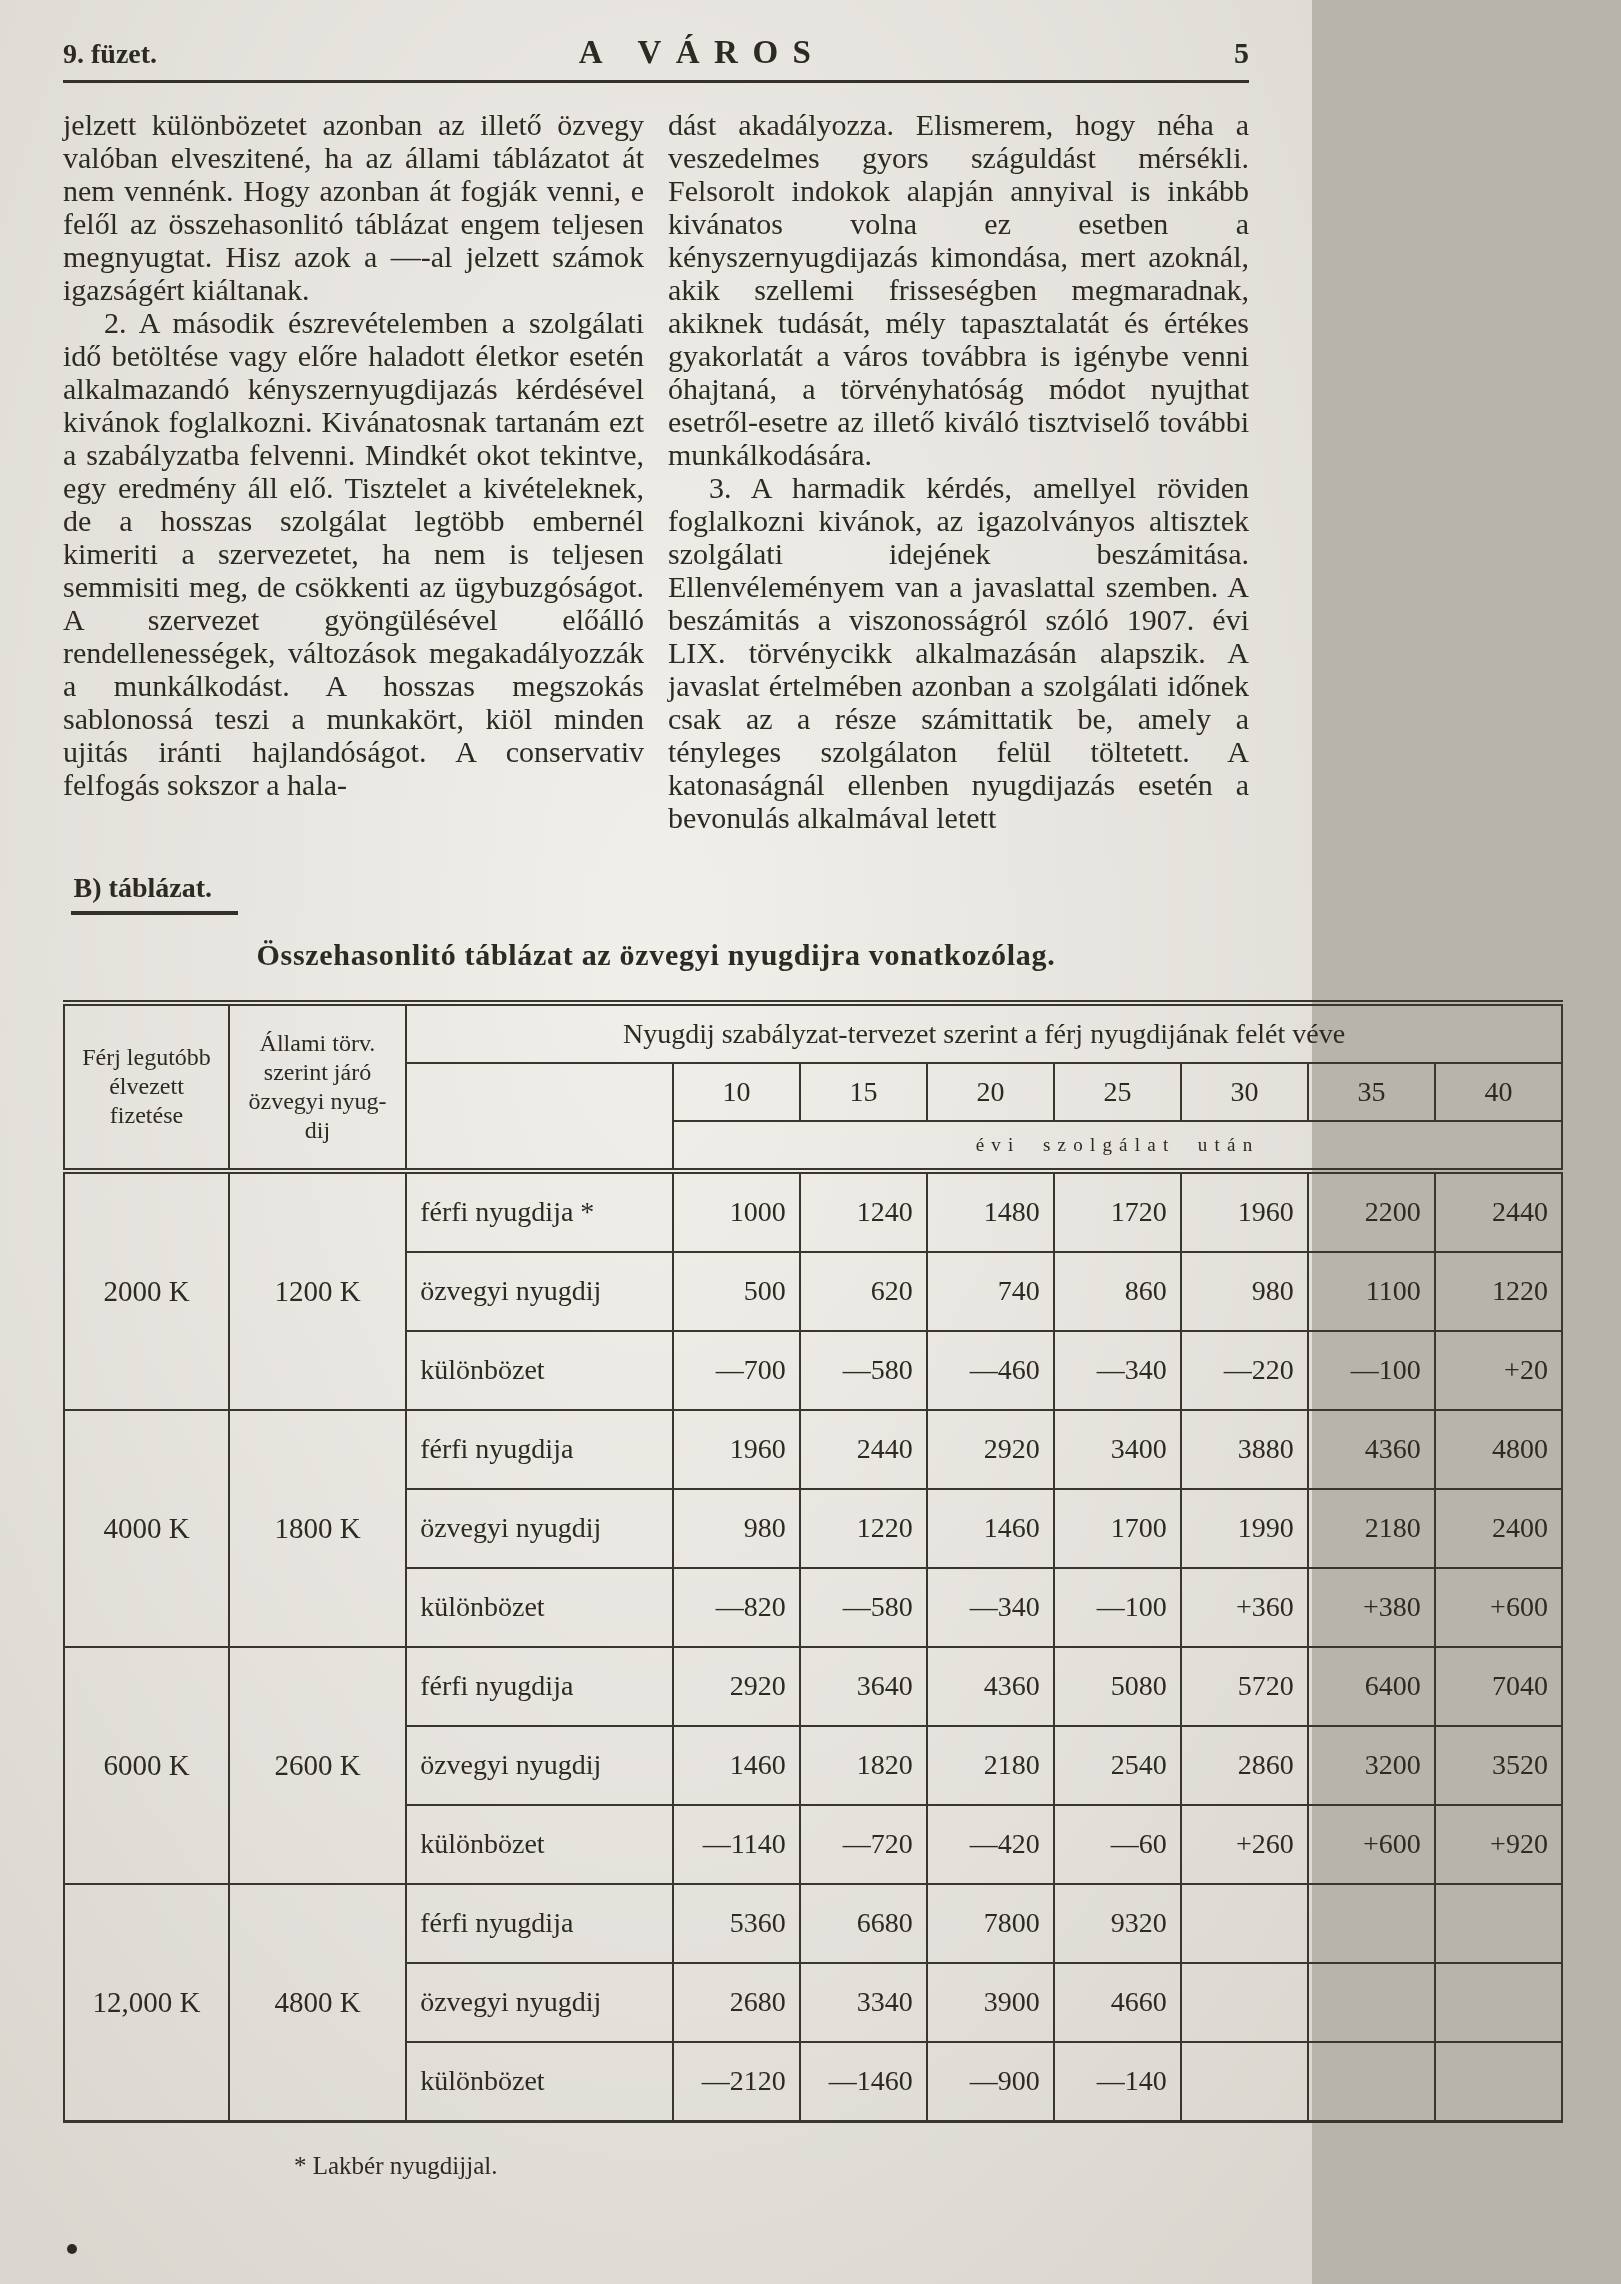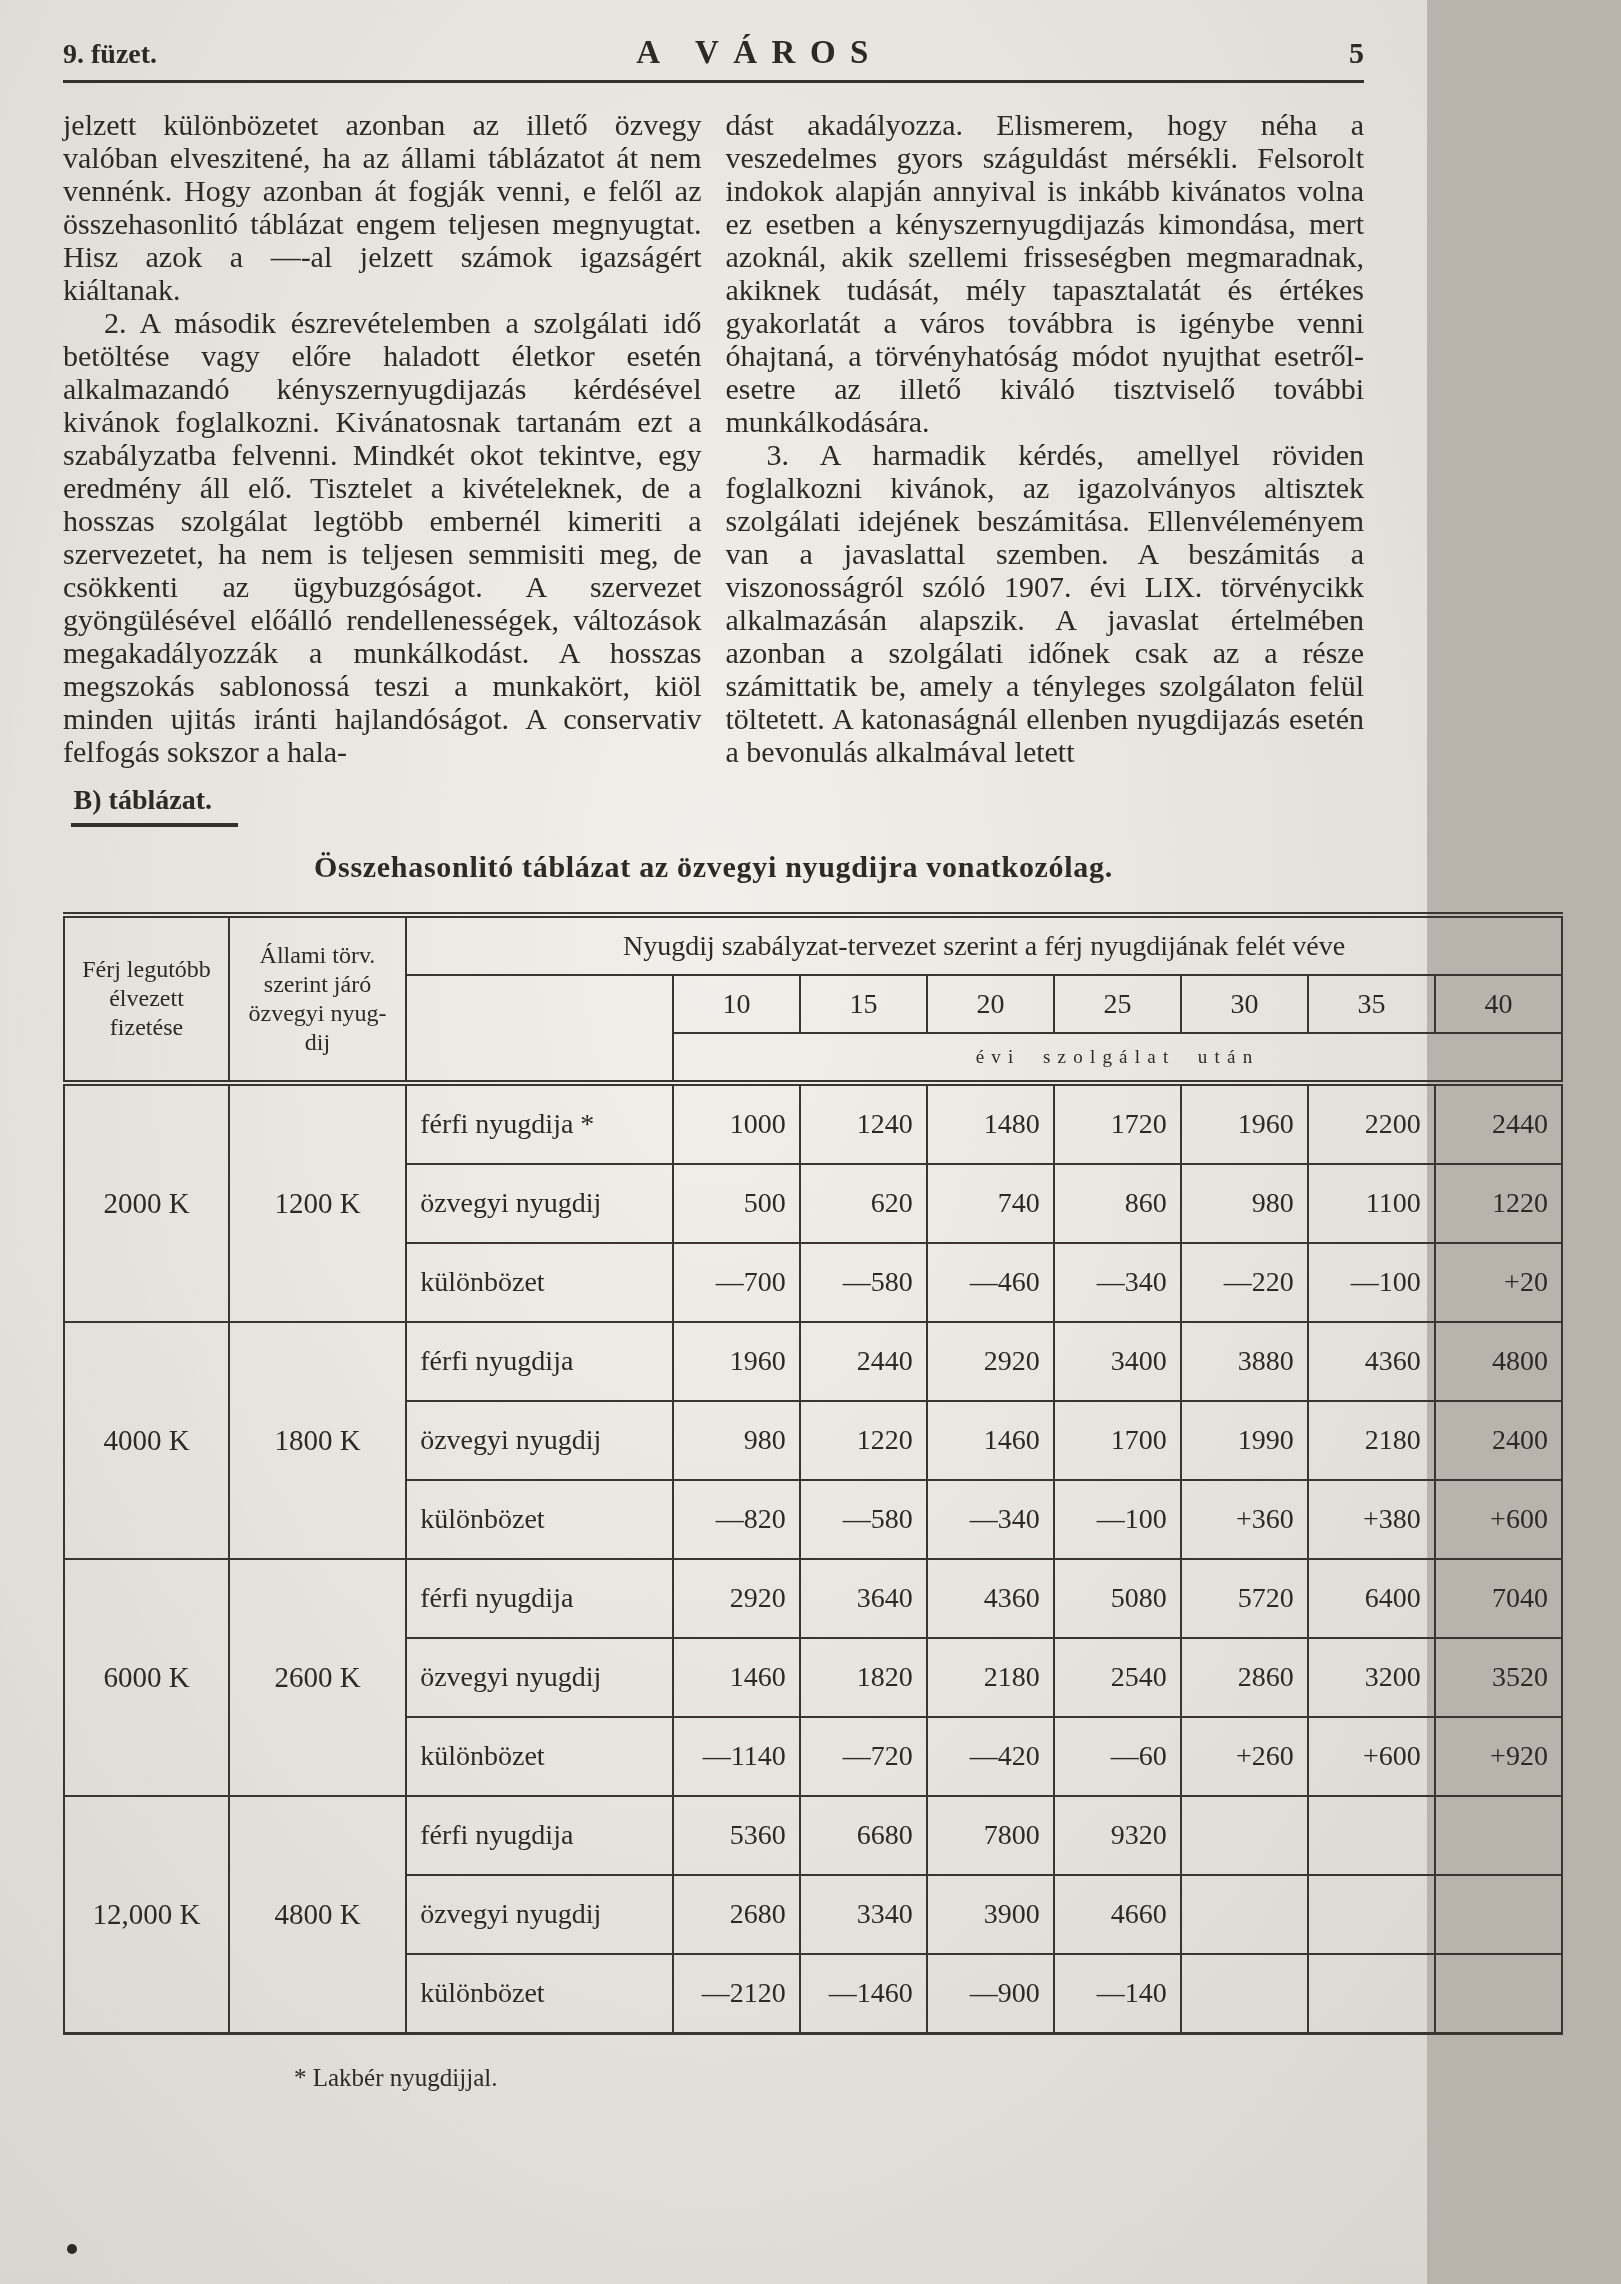--- a/index.html
+++ b/index.html
@@ -5,21 +5,21 @@
   html, body { margin: 0; padding: 0; }
   body {
     width: 1622px; height: 2284px;
     background: #b8b4ac;
     font-family: "Liberation Serif", "DejaVu Serif", serif;
     color: #2d2a24;
     overflow: hidden;
   }
   .page {
     position: relative;
-    width: 1427px; height: 2284px;
+    width: 1312px; height: 2284px;
     background:
       radial-gradient(ellipse at 50% 40%, rgba(255,255,255,0.35), rgba(0,0,0,0.05) 95%),
       linear-gradient(180deg, #e9e6df 0%, #eae7e0 55%, #e5e2da 100%);
     box-sizing: border-box;
     padding: 34px 63px 0 63px;
   }
   
   .masthead {
     display: flex; align-items: baseline; justify-content: space-between;
     border-bottom: 3.3px solid #35312a;
@@ -39,21 +39,21 @@
   .col { flex: 1 1 0; }
   .col p {
     margin: 0;
     font-size: 30px; line-height: 33px;
     text-align: justify;
   }
   .col p.indent { text-indent: 41px; }
   
   .tbl-label {
     display: inline-block;
-    margin: 16px 0 0 8px;
+    margin: 38px 0 0 8px;
     font-size: 28px; font-weight: bold;
     border-bottom: 4px solid #35312a;
     padding: 0 26.4px 6.6px 2.6px;
   }
   .tbl-title {
     text-align: center;
     font-size: 30px; font-weight: bold;
     margin-top: 23px;
     letter-spacing: 0.7px;
   }

